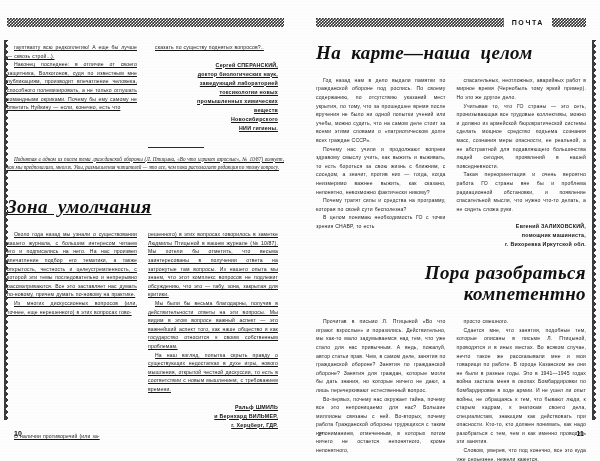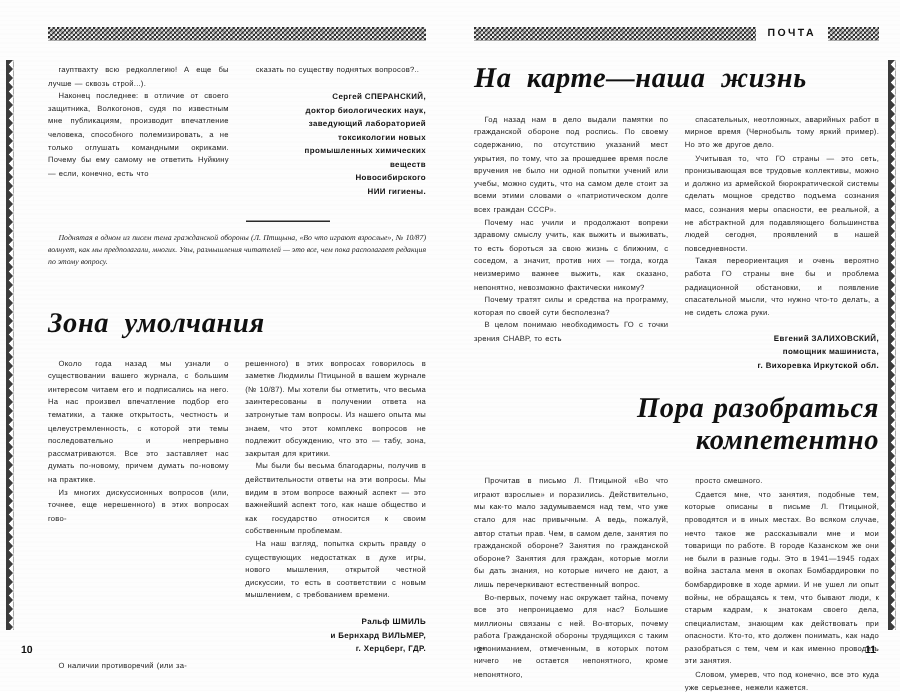--- a/index.html
+++ b/index.html
@@ -33,21 +33,21 @@
     mix-blend-mode: multiply;
     opacity: .5;
   }
 
   .page {
     position: relative;
     width: 300px;
     height: 461px;
     box-sizing: border-box;
   }
-  .page-left  { padding: 18px 16px 0 32px; }
+  .page-left  { padding: 18px 16px 0 7px; text-decoration: underline; }
   .page-right { padding: 18px 14px 0 16px; }
 
   
   .edge-rule {
     position: absolute;
     top: 40px;
     width: 5px;
     height: 380px;
     background-image:
       linear-gradient(135deg, #1a1a1a 0 45%, transparent 45% 100%),
@@ -248,21 +248,21 @@
   <div class="page page-right">
 
     <div class="edge-rule right"></div>
 
     <div class="headbar">
       <div class="hatch long"></div>
       <div class="running-head">ПОЧТА</div>
       <div class="hatch short"></div>
     </div>
 
-    <h1 class="article-title">На карте—наша жизнь</h1>
+    <h1 class="article-title">На карте—наша целом</h1>
 
     <div class="cols">
       <div class="col">
         <p class="body">Год назад нам в дело выдали памятки по гражданской обороне под роспись. По своему содержанию, по отсутствию указаний мест укрытия, по тому, что за прошедшее время после вручения не было ни одной попытки учений или учебы, можно судить, что на самом деле стоит за всеми этими словами о «патриотическом долге всех граждан СССР».</p>
         <p class="body">Почему нас учили и продолжают вопреки здравому смыслу учить, как выжить и выживать, то есть бороться за свою жизнь с ближним, с соседом, а значит, против них — тогда, когда неизмеримо важнее выжить, как сказано, непонятно, невозможно фактически никому?</p>
         <p class="body">Почему тратят силы и средства на программу, которая по своей сути бесполезна?</p>
         <p class="body">В целом понимаю необходимость ГО с точки зрения СНАВР, то есть</p>
       </div>
       <div class="col">
         <p class="body">спасательных, неотложных, аварийных работ в мирное время (Чернобыль тому яркий пример). Но это же другое дело.</p>

